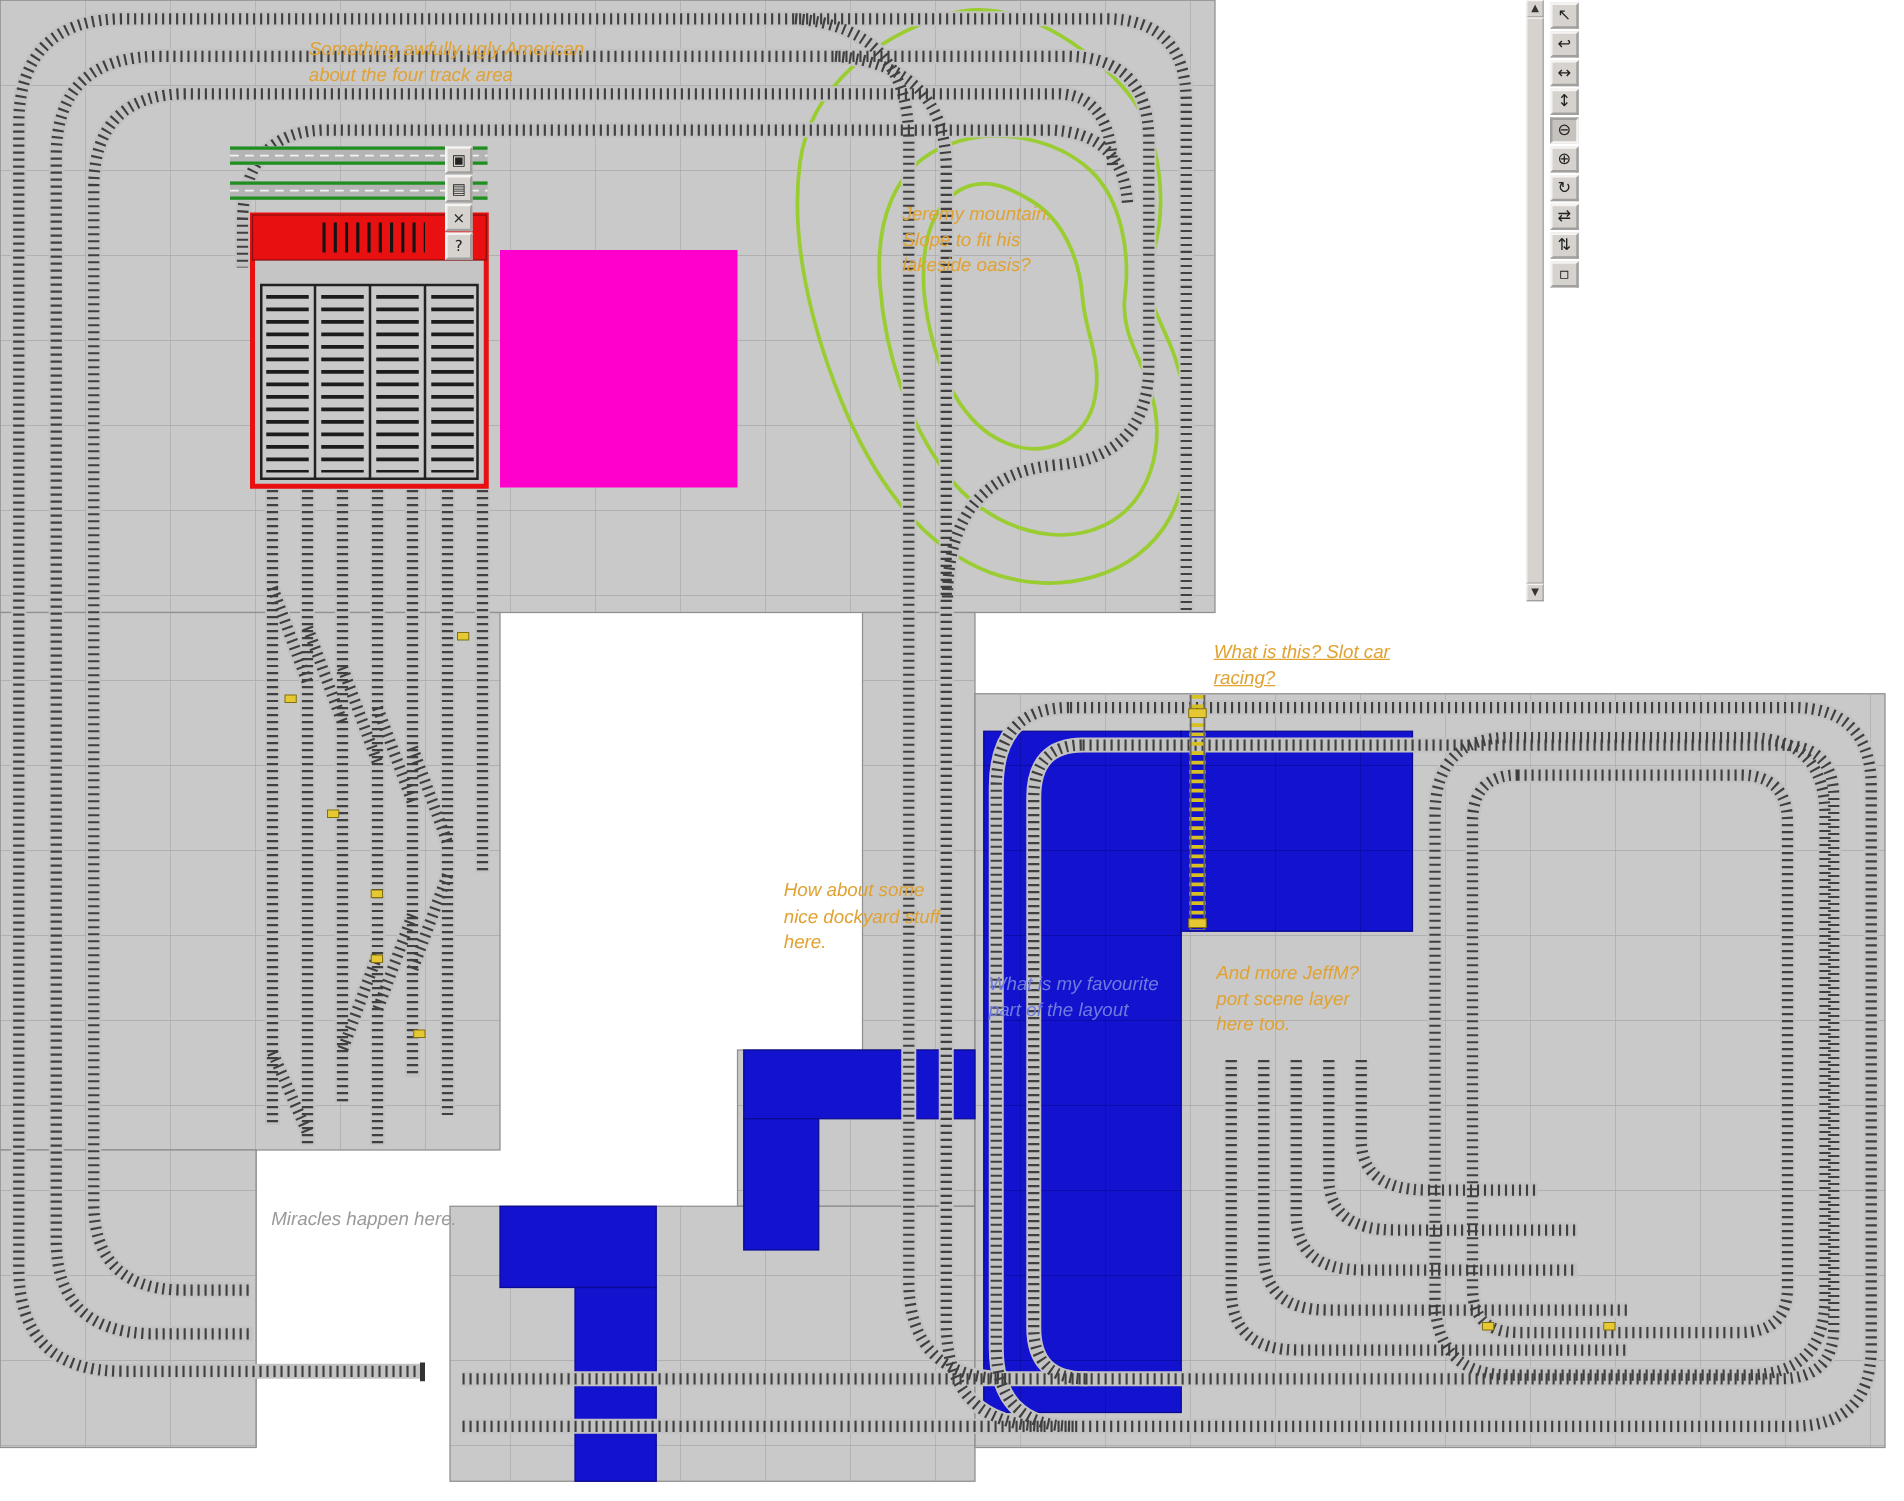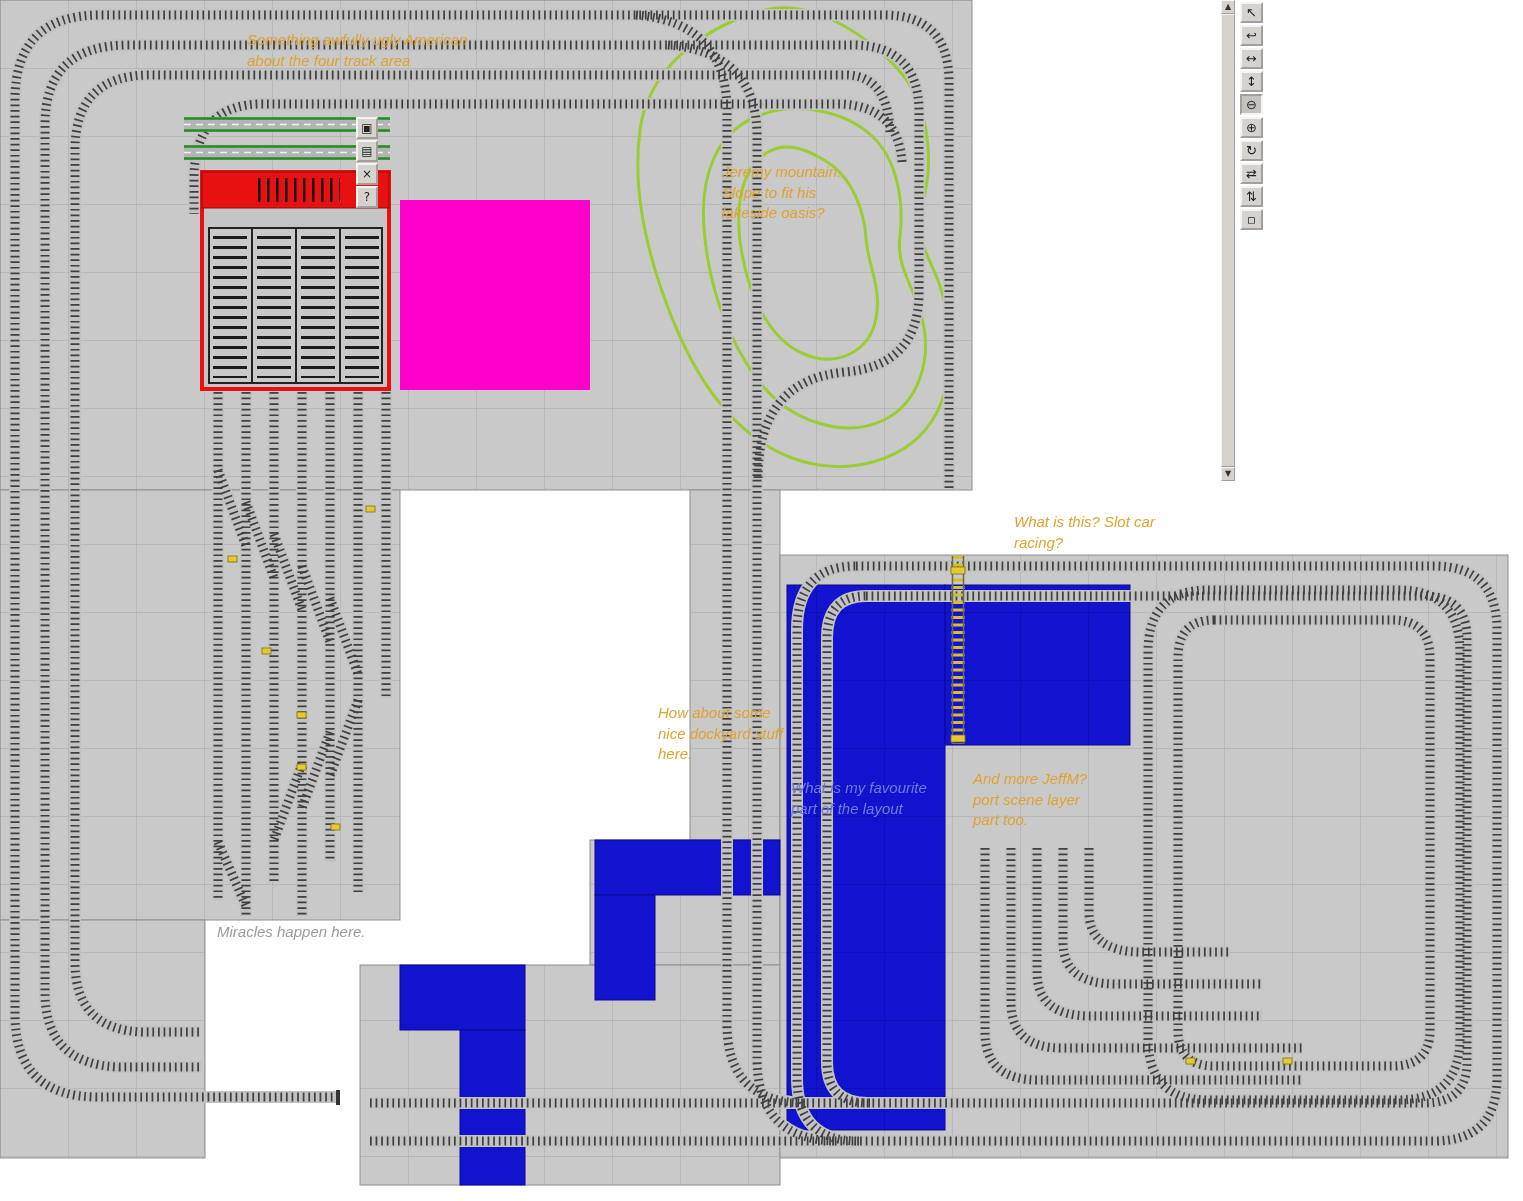--- a/index.html
+++ b/index.html
@@ -16,25 +16,25 @@
   .trk-ties{stroke:var(--track,#3f3f3f);stroke-width:9;stroke-dasharray:1.7 3.9;fill:none;}
   .slot-bed{stroke:var(--slot-yellow,#d8c020);stroke-width:13;stroke-dasharray:3 4.5;fill:none;}
   .rail{stroke:#666;stroke-width:1.5;}
   .marker{fill:var(--marker-yellow,#e6c832);stroke:#80700e;stroke-width:0.8;}
 
   
   .note{position:absolute;font-style:italic;font-size:15px;line-height:1.38;
         white-space:pre-line;z-index:5;}
   .note-ugly{left:247px;top:30px;color:var(--note-orange,#e0a232);}
   .note-jeremy{left:722px;top:162px;color:var(--note-orange,#e0a232);}
-  .note-slotcar{left:1014px;top:512px;color:var(--note-orange,#e0a232);}
-  .note-dockyard{left:658px;top:703px;color:var(--note-orange,#e0a232);font-style:italic;}
+  .note-slotcar{left:971px;top:512px;color:var(--note-orange,#e0a232);text-decoration:underline;}
+  .note-dockyard{left:627px;top:703px;color:var(--note-orange,#e0a232);font-style:italic;}
   .note-port{left:973px;top:769px;color:var(--note-orange,#e0a232);}
   .note-favourite{left:791px;top:778px;color:var(--favourite-blue,#6f7bdd);}
-  .note-miracles{left:217px;top:922px;color:var(--note-gray,#9a9a9a);}
+  .note-miracles{left:217px;top:966px;color:var(--note-gray,#9a9a9a);}
   .note-town{left:427px;top:240px;color:var(--note-blue,#2a2ae0);}
 
   .town-box{position:absolute;left:400px;top:200px;width:190px;height:190px;
             background:var(--magenta,#ff00cc);z-index:4;}
 
   
   .mini-palette{position:absolute;left:356px;top:117px;width:24px;display:flex;
                 flex-direction:column;gap:1px;z-index:6;}
   .mp-btn{width:22px;height:22px;background:#d6d3ce;border:2px outset #f5f4f2;
           font-size:12px;line-height:17px;text-align:center;color:#222;padding:0;
@@ -195,21 +195,21 @@
 lakeside oasis?</div>
   <div class="note note-ugly">Something awfully ugly American
 about the four track area</div>
   <div class="note note-slotcar">What is this? Slot car
 racing?</div>
   <div class="note note-dockyard">How about some
 nice dockyard stuff
 here.</div>
   <div class="note note-port">And more JeffM?
 port scene layer
-part too.</div>
+here too.</div>
   <div class="note note-favourite">What is my favourite
 part of the layout</div>
   <div class="note note-miracles">Miracles happen here.</div>
 
   <div class="mini-palette">
     <button class="mp-btn">▣</button>
     <button class="mp-btn">▤</button>
     <button class="mp-btn">×</button>
     <button class="mp-btn">?</button>
   </div>

